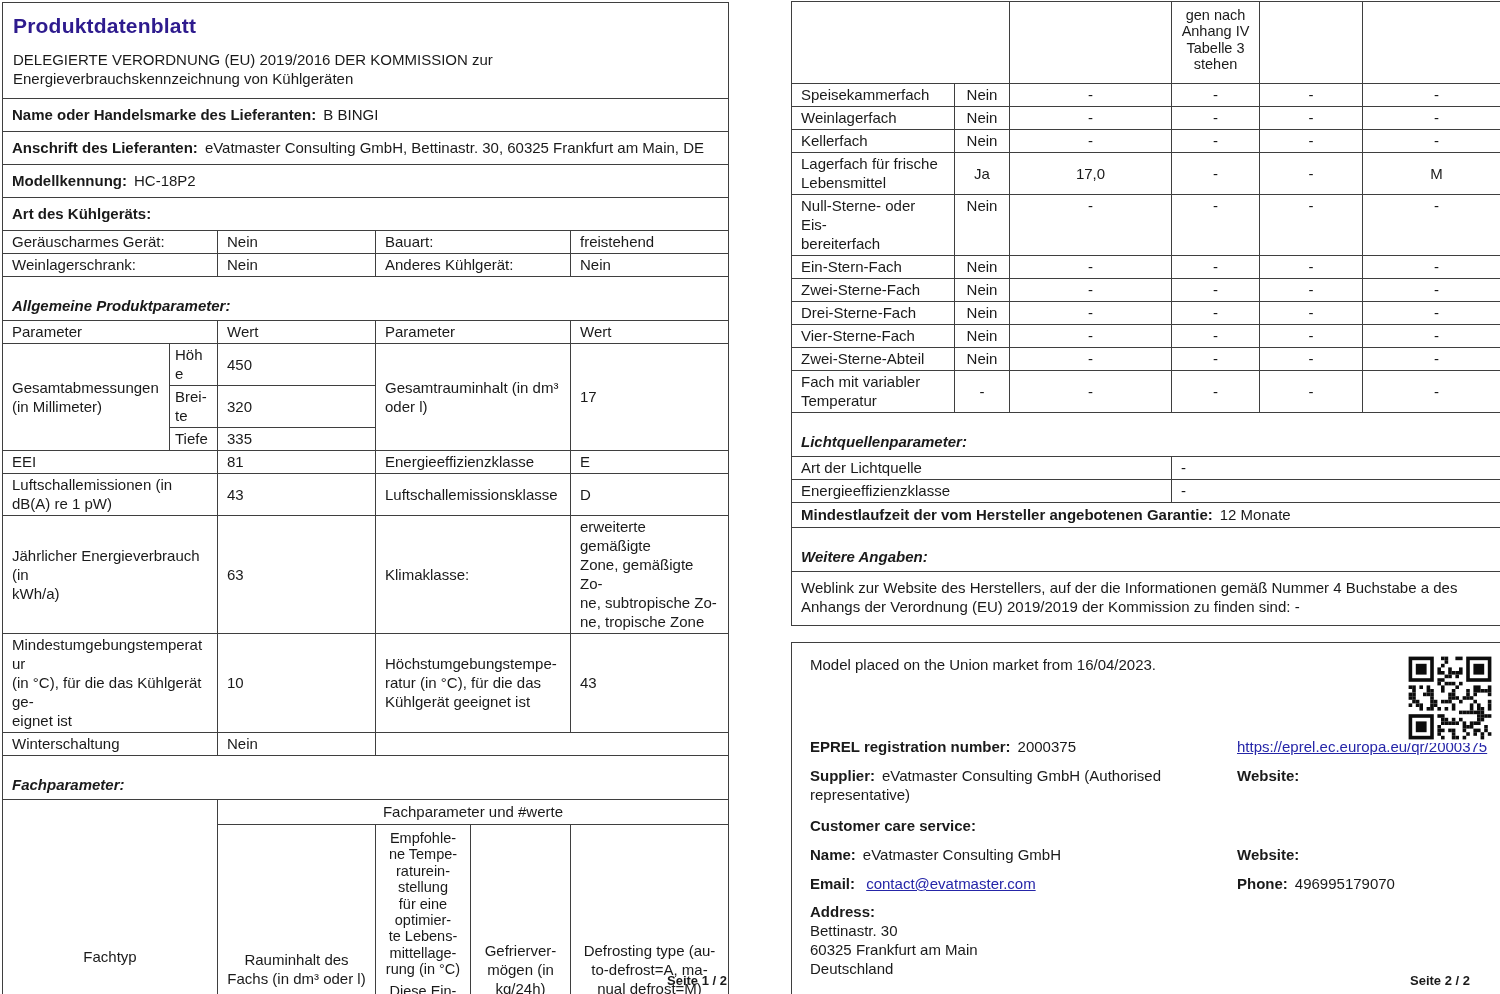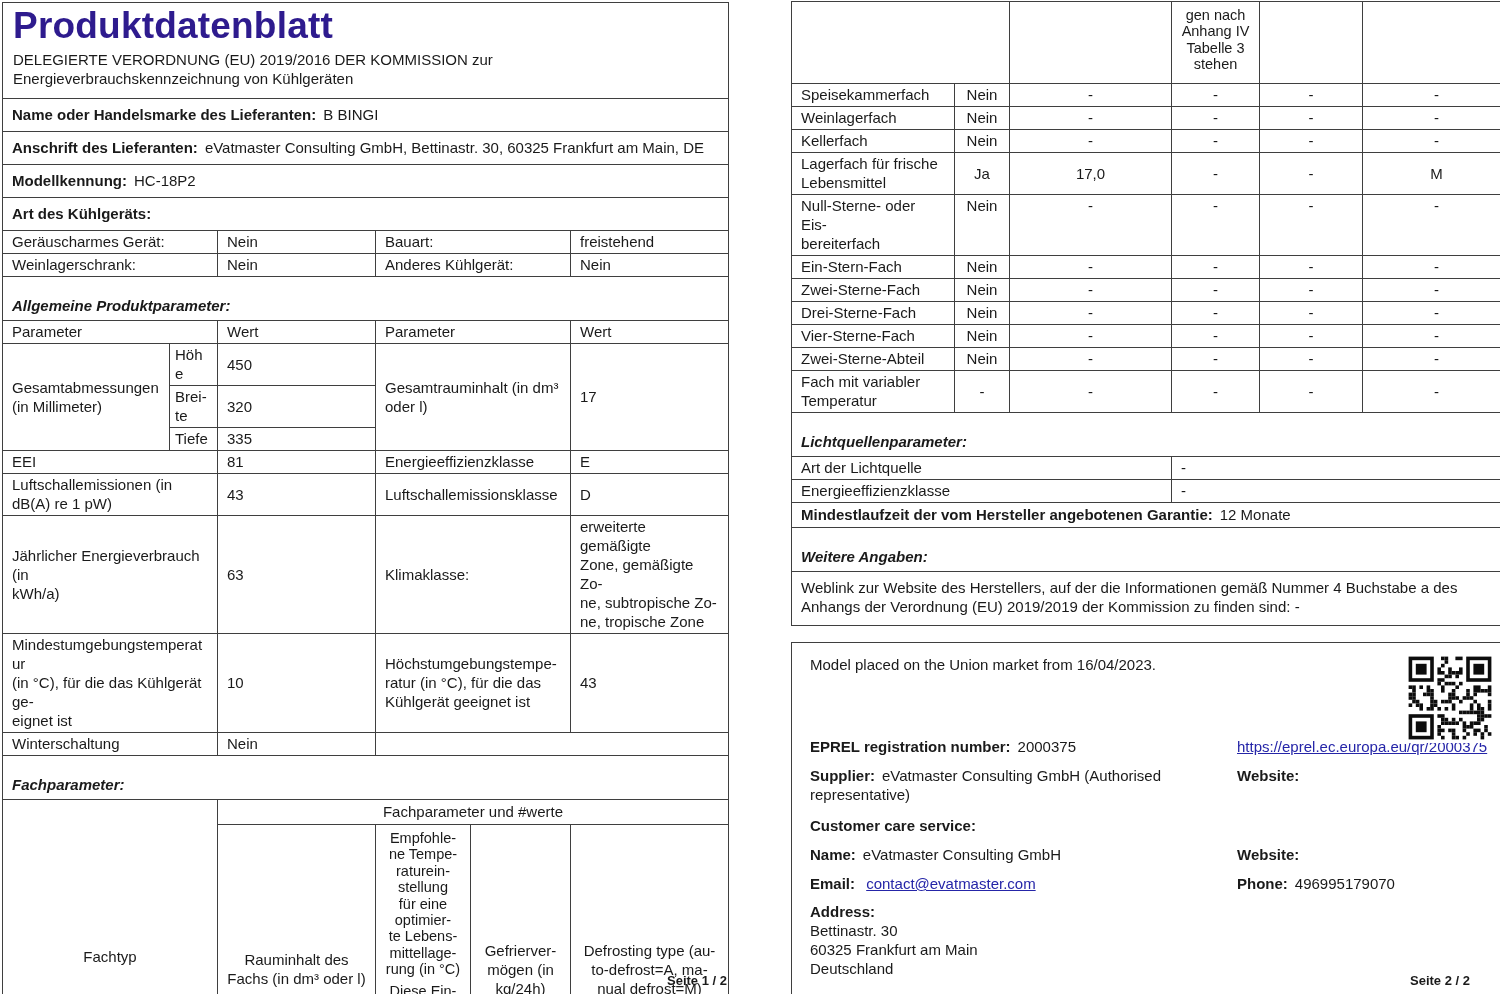--- a/index.html
+++ b/index.html
@@ -13,21 +13,21 @@
   td{border:1px solid #3f3f3f;padding:1px 8px 2px;line-height:19px;vertical-align:middle;word-wrap:break-word;}
   .b{font-weight:700;}
   .pre{white-space:pre-line;}
   .ctr{text-align:center;}
   .vt{vertical-align:top;}
   .sec td{padding:19px 9px 5px;font-style:italic;}
   .trow td{padding:6px 9px 7px;}
   .tight td{padding:1px 9px 2px;}
   .gap{margin-left:7px;font-weight:400;}
   #title-cell{padding:6px 10px 10px;}
-  .doc-title{font-size:37px;font-weight:700;color:#2e1b8e;line-height:34px;letter-spacing:0.2px;}
+  .doc-title{font-size:21px;font-weight:700;color:#2e1b8e;line-height:34px;letter-spacing:0.2px;}
   .doc-sub{margin-top:7px;line-height:19px;}
   .temp-head{font-size:14.5px;line-height:16.4px;padding-top:5px;}
   .temp-head .p2gap{display:block;margin-top:5px;}
   a.link{color:#2525a8;text-decoration:underline;cursor:pointer;}
   .box{border:1px solid #3f3f3f;height:360px;box-sizing:border-box;margin-top:16px;position:relative;padding:13px 18px;}
   .cols{display:flex;margin-top:10px;line-height:19px;}
   .cols .L{width:427px;overflow-wrap:anywhere;padding-right:20px;box-sizing:border-box;}
   .cols .R{flex:1;}
   .addr{line-height:19px;}
   .footer{position:absolute;top:973px;width:170px;text-align:right;font-size:13px;font-weight:700;}

